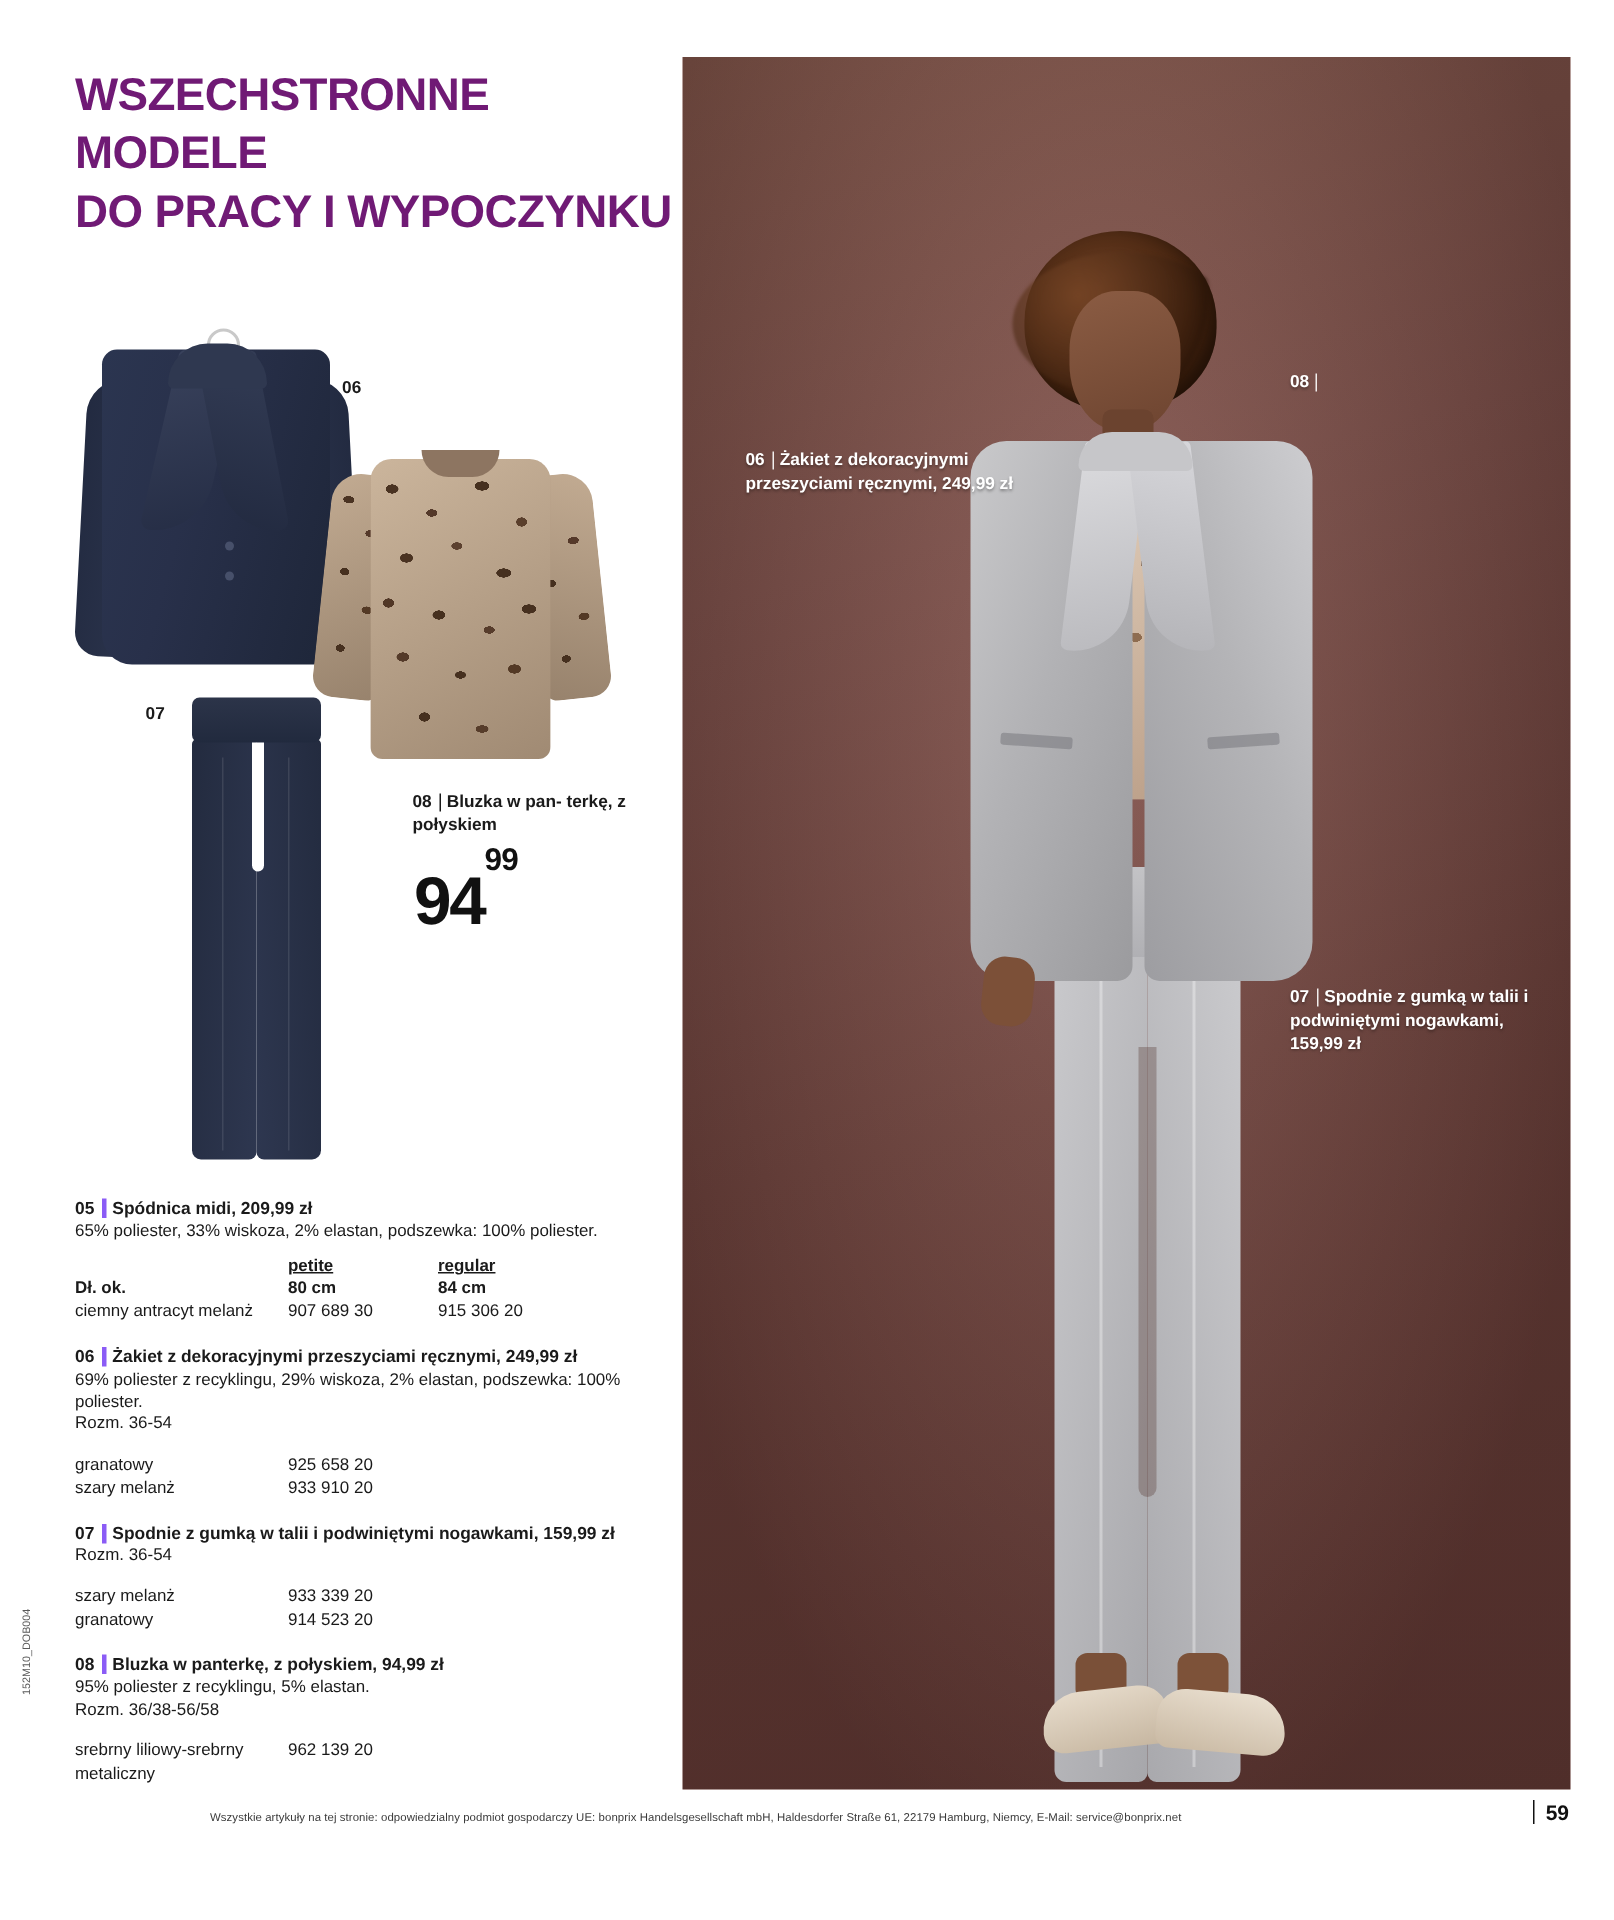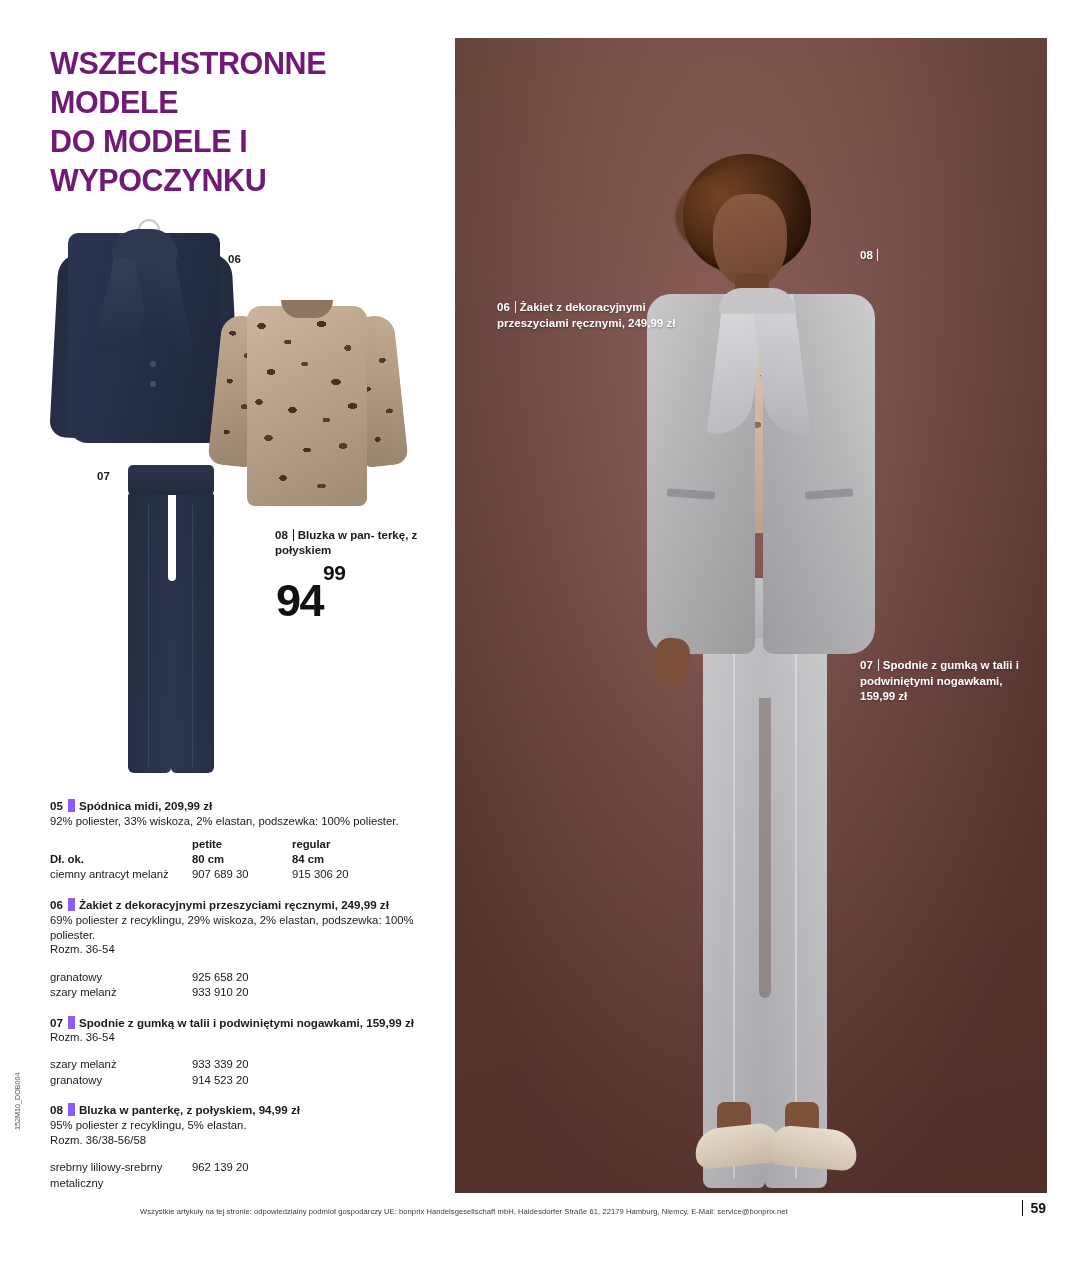--- a/index.html
+++ b/index.html
@@ -167,29 +167,29 @@
   .price-big {
     position: absolute; left: 276px; top: 575px;
     font-size: 45px; font-weight: 700; letter-spacing: -1.5px; color: #111;
   }
   .price-big sup { font-size: 21px; font-weight: 700; top: -0.95em; position: relative; letter-spacing: -0.5px; }
 
   
   .specs { position: absolute; left: 50px; top: 798px; width: 375px; }
   .spec { margin-bottom: 14px; }
   .spec .title { font-size: 11.6px; font-weight: 700; line-height: 1.3; }
-  .spec .title .n { border-right: 7px solid #8b5cf6; padding-right: 5px; margin-right: 4px; }
+  .spec .title .n { border-right: 3px solid #8b5cf6; padding-right: 5px; margin-right: 4px; }
   .spec .desc { font-size: 11.3px; line-height: 1.3; margin-top: 1px; }
   .spec .rozm { font-size: 11.3px; line-height: 1.3; }
   .rows { width: 100%; margin-top: 13px; }
   .row { display: flex; font-size: 11.3px; line-height: 1.36; }
   .row .c1 { width: 142px; }
   .row .c2 { width: 100px; }
   .row .c3 { width: 97px; }
-  .row.hdr { font-weight: 700; }
+  .row.hdr { font-weight: 700; text-decoration: underline; }
   .row.hdr2 { font-weight: 700; }
   .measure-tbl { margin-top: 8px; }
 
   
   .hero {
     position: absolute;
     left: 455px; top: 38px; width: 592px; height: 1155px;
     overflow: hidden;
     background: linear-gradient(165deg,#8a5a4e 0%, #80504a 28%, #74453f 58%, #6a3d38 100%);
   }
@@ -329,21 +329,21 @@
     font-size: 7.2px; color: #5a5a5a;
     transform: rotate(-90deg); transform-origin: left top;
     white-space: nowrap;
   }
 </style>
 </head>
 <body>
 
 <div class="headline">
   <span>WSZECHSTRONNE MODELE</span>
-  <span class="l2">DO MODELE I WYPOCZYNKU</span>
+  <span class="l2">DO PRACY I WYPOCZYNKU</span>
 </div>
 
 <div class="still">
 
   <div class="blazer">
     <div class="hanger"></div>
     <div class="sleeveL"></div>
     <div class="sleeveR"></div>
     <div class="body"></div>
     <div class="lapelL"></div>
@@ -383,21 +383,21 @@
 <div class="price-big">
   <span>94</span><sup>99</sup>
 </div>
 
 <div class="specs">
 
   <div class="spec">
     <div class="title">
       <span class="n">05</span><span>Spódnica midi, 209,99 zł</span>
     </div>
-    <div class="desc">92% poliester, 33% wiskoza, 2% elastan, podszewka: 100% poliester.</div>
+    <div class="desc">65% poliester, 33% wiskoza, 2% elastan, podszewka: 100% poliester.</div>
     <div class="rows measure-tbl">
       <div class="row hdr">
         <div class="c1"></div>
         <div class="c2">petite</div>
         <div class="c3">regular</div>
       </div>
       <div class="row hdr2">
         <div class="c1">Dł. ok.</div>
         <div class="c2">80 cm</div>
         <div class="c3">84 cm</div>

